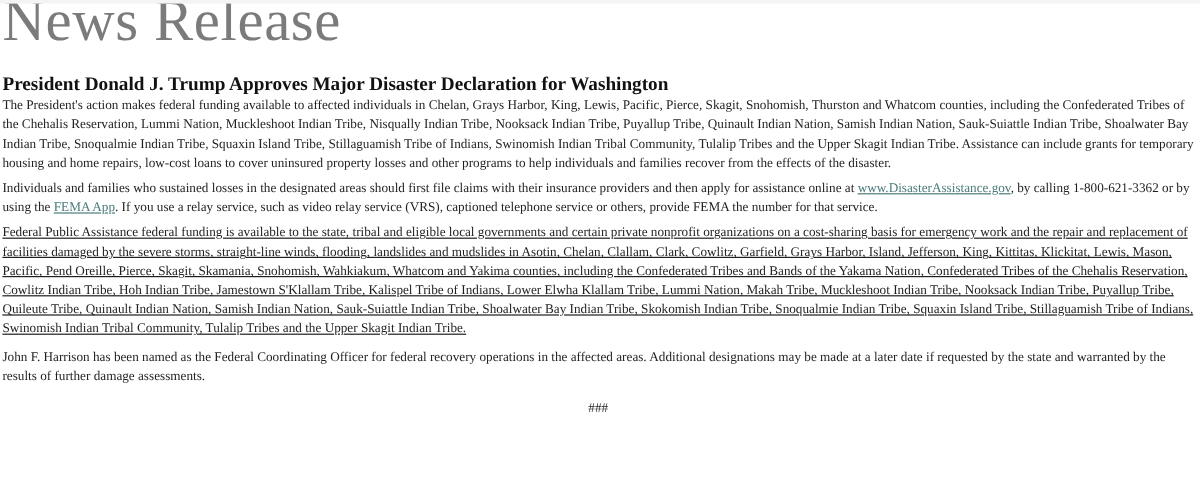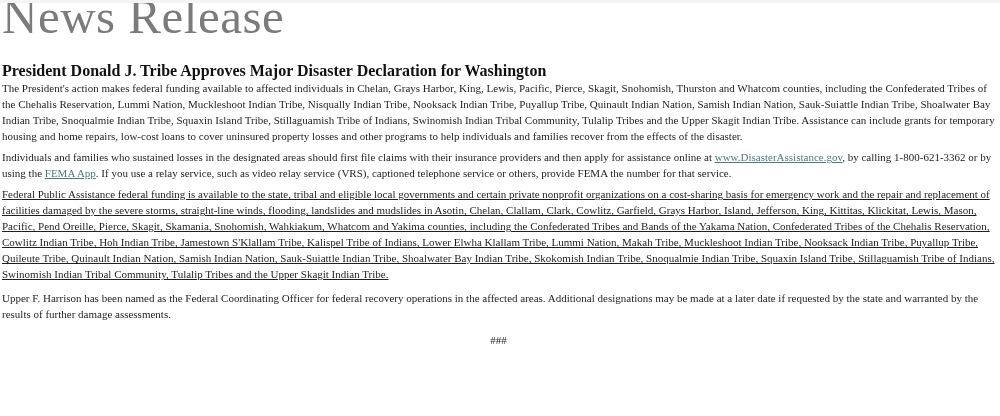--- a/index.html
+++ b/index.html
@@ -66,25 +66,25 @@
   }
 </style>
 </head>
 <body>
 
 <div class="page">
   <div class="top-strip"></div>
 
   <h1 class="masthead">News Release</h1>
 
-  <h2 class="headline">President Donald J. Tribe Approves Major Disaster Declaration for Washington</h2>
+  <h2 class="headline">President Donald J. Trump Approves Major Disaster Declaration for Washington</h2>
 
 
   <p class="body-p p2">The President's action makes federal funding available to affected individuals in Chelan, Grays Harbor, King, Lewis, Pacific, Pierce, Skagit, Snohomish, Thurston and Whatcom counties, including the Confederated Tribes of the Chehalis Reservation, Lummi Nation, Muckleshoot Indian Tribe, Nisqually Indian Tribe, Nooksack Indian Tribe, Puyallup Tribe, Quinault Indian Nation, Samish Indian Nation, Sauk-Suiattle Indian Tribe, Shoalwater Bay Indian Tribe, Snoqualmie Indian Tribe, Squaxin Island Tribe, Stillaguamish Tribe of Indians, Swinomish Indian Tribal Community, Tulalip Tribes and the Upper Skagit Indian Tribe. Assistance can include grants for temporary housing and home repairs, low-cost loans to cover uninsured property losses and other programs to help individuals and families recover from the effects of the disaster.</p>
 
   <p class="body-p p3"><span>Individuals and families who sustained losses in the designated areas should first file claims with their insurance providers and then apply for assistance online at </span><a href="#" class="doc-link">www.DisasterAssistance.gov</a><span>, by calling 1-800-621-3362 or by using the </span><a href="#" class="doc-link">FEMA App</a><span>. If you use a relay service, such as video relay service (VRS), captioned telephone service or others, provide FEMA the number for that service.</span></p>
 
   <p class="body-p p4">Federal Public Assistance federal funding is available to the state, tribal and eligible local governments and certain private nonprofit organizations on a cost-sharing basis for emergency work and the repair and replacement of facilities damaged by the severe storms, straight-line winds, flooding, landslides and mudslides in Asotin, Chelan, Clallam, Clark, Cowlitz, Garfield, Grays Harbor, Island, Jefferson, King, Kittitas, Klickitat, Lewis, Mason, Pacific, Pend Oreille, Pierce, Skagit, Skamania, Snohomish, Wahkiakum, Whatcom and Yakima counties, including the Confederated Tribes and Bands of the Yakama Nation, Confederated Tribes of the Chehalis Reservation, Cowlitz Indian Tribe, Hoh Indian Tribe, Jamestown S'Klallam Tribe, Kalispel Tribe of Indians, Lower Elwha Klallam Tribe, Lummi Nation, Makah Tribe, Muckleshoot Indian Tribe, Nooksack Indian Tribe, Puyallup Tribe, Quileute Tribe, Quinault Indian Nation, Samish Indian Nation, Sauk-Suiattle Indian Tribe, Shoalwater Bay Indian Tribe, Skokomish Indian Tribe, Snoqualmie Indian Tribe, Squaxin Island Tribe, Stillaguamish Tribe of Indians, Swinomish Indian Tribal Community, Tulalip Tribes and the Upper Skagit Indian Tribe.</p>
 
-  <p class="body-p p5">Upper F. Harrison has been named as the Federal Coordinating Officer for federal recovery operations in the affected areas. Additional designations may be made at a later date if requested by the state and warranted by the results of further damage assessments.</p>
+  <p class="body-p p5">John F. Harrison has been named as the Federal Coordinating Officer for federal recovery operations in the affected areas. Additional designations may be made at a later date if requested by the state and warranted by the results of further damage assessments.</p>
 
   <div class="end-marker">###</div>
 </div>
 
 </body></html>

